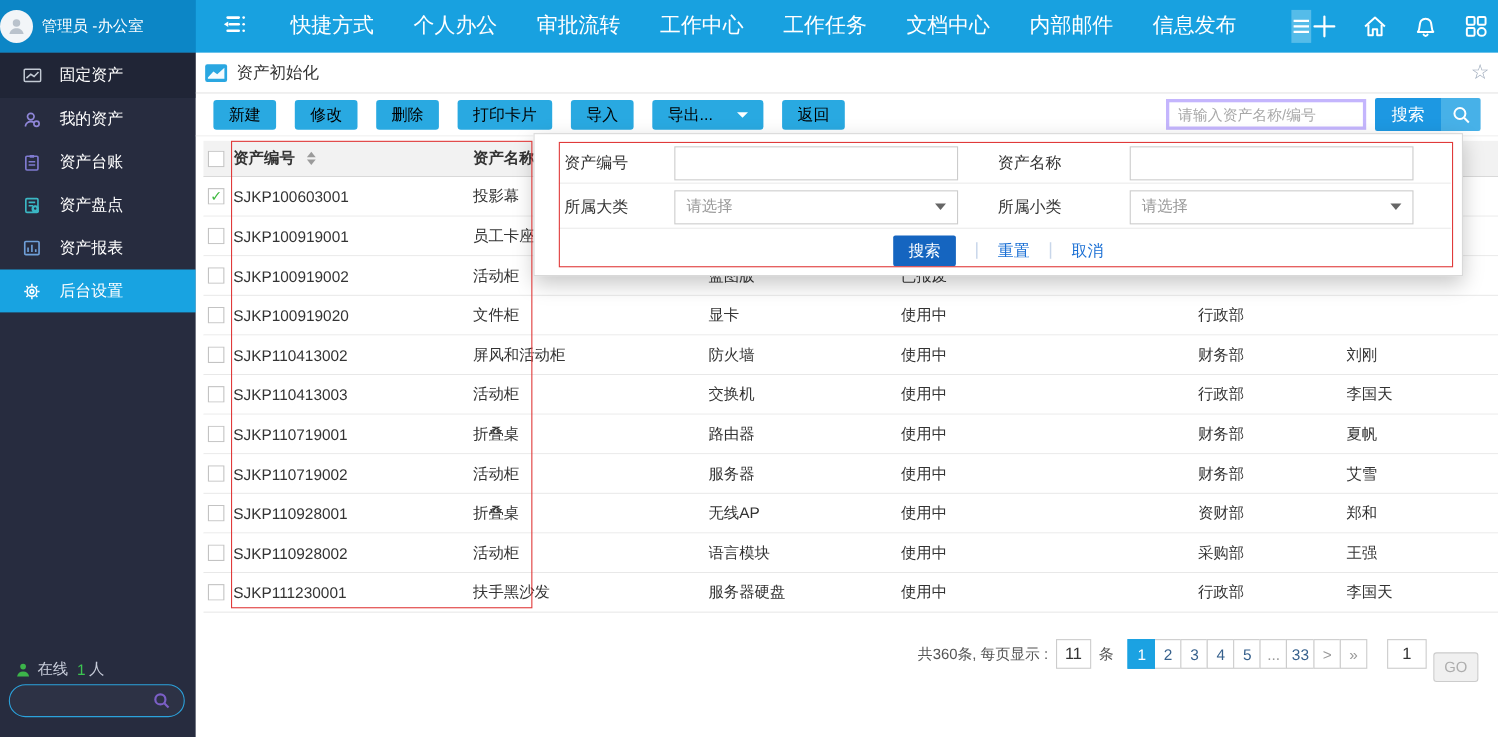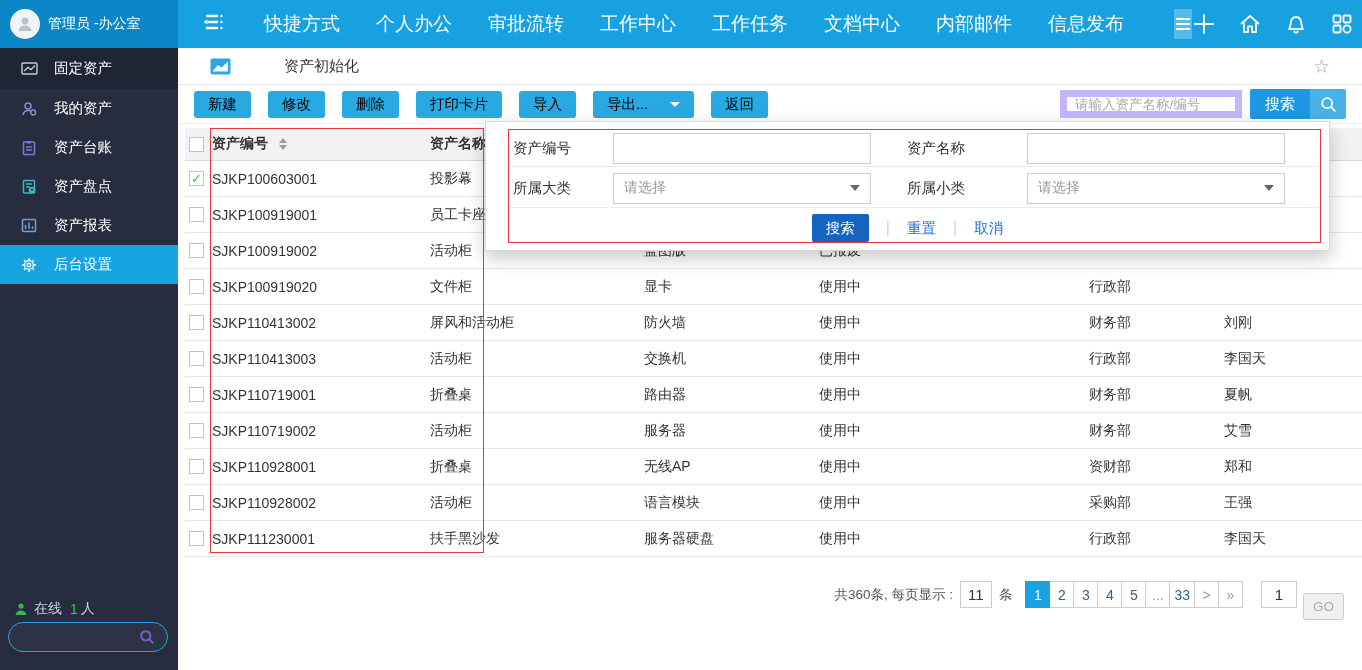--- a/index.html
+++ b/index.html
@@ -1,21 +1,21 @@
 <!DOCTYPE html>
 <html><head>
 <meta charset="utf-8">
 <style>
   * { margin:0; padding:0; box-sizing:border-box; }
   html,body { width:1362px; height:670px; overflow:hidden;
     font-family:"Liberation Sans","DejaVu Sans",sans-serif; background:#fff; }
 
   
   .topbar { position:absolute; left:0; top:0; width:1362px; height:48px; background:#18a1e0; display:flex; align-items:center; }
-  .user-block { width:178px; height:48px; background:#0c86c6; display:flex; align-items:center; padding-left:10px; flex-shrink:0; }
+  .user-block { width:178px; height:48px; background:#0c86c6; display:flex; align-items:center; flex-shrink:0; }
   .avatar { width:30px; height:30px; border-radius:50%; background:#f2f5f8; display:flex; align-items:center; justify-content:center; flex-shrink:0; }
   .user-name { color:#fff; font-size:14px; margin-left:8px; white-space:nowrap; }
   .nav-toggle { margin-left:22px; margin-right:20px; cursor:pointer; }
   .menu { display:flex; align-items:center; }
   .menu-item { color:#fff; font-size:19px; padding:0 18px; line-height:48px; cursor:pointer; white-space:nowrap; }
   .hamburger-btn { width:30px; height:30px; background:#55bce9; margin-left:32px; display:flex; align-items:center; justify-content:center; cursor:pointer; }
   .top-icons { margin-left:auto; display:flex; align-items:center; gap:22px; padding-right:22px; }
   .top-icon { cursor:pointer; display:flex; }
 
   
@@ -24,29 +24,29 @@
   .side-item .s-icon { width:18px; display:flex; justify-content:center; margin-right:16px; }
   .side-item.module { height:41px; background:#202536; }
   .side-item.active { background:#18a3e1; }
   .online-row { position:absolute; left:14px; bottom:52px; display:flex; align-items:center; color:#c9cedb; font-size:14px; }
   .online-row .cnt { color:#3cc551; margin:0 3px 0 8px; }
   .online-row .g-person { margin-right:6px; display:flex; }
   .side-search { position:absolute; left:8px; bottom:18px; width:160px; height:30px; border:1px solid #2ba2dc; border-radius:15px; display:flex; align-items:center; justify-content:flex-end; padding-right:12px; background:rgba(255,255,255,0.03); cursor:text; }
 
   
   .main { position:absolute; left:178px; top:48px; width:1184px; height:622px; background:#fff; }
-  .title-bar { height:37px; border-bottom:1px solid #e4e4e4; display:flex; align-items:center; padding:0 32px;gap:45px; }
+  .title-bar { height:37px; border-bottom:1px solid #e4e4e4; display:flex; align-items:center; padding:0 8px; }
   .page-title { font-size:15px; color:#333; margin-left:8px; }
   .fav-star { margin-left:auto; color:#9aa7b8; font-size:19px; cursor:pointer; }
   .toolbar { height:39px; display:flex; align-items:center; padding-left:16px; border-bottom:1px solid #f0f0f0; }
   .tb-btn { background:#29a9e1; color:#000000; font-size:14.5px; border:none; height:27px; padding:0 14px; margin-right:17px; border-radius:3px; cursor:pointer; }
   .tb-btn.export { display:flex; align-items:center; }
   .tb-btn.export .caret { width:0; height:0; border-left:5px solid transparent; border-right:5px solid transparent; border-top:5px solid #fff; margin-left:22px; }
   .search-area { margin-left:auto; display:flex; align-items:center; padding-right:16px; }
-  .q-input { width:182px; height:28px; border:7px solid #c4b5fd; font-size:13.5px; padding:0 8px; color:#333; outline:none; }
+  .q-input { width:182px; height:28px; border:3px solid #c4b5fd; font-size:13.5px; padding:0 8px; color:#333; outline:none; }
   .q-input::placeholder { color:#a8a8a8; }
   .q-btn { height:30px; margin-left:8px; background:#1d98e2; color:#fff; border:none; font-size:15px; padding:0 15px; cursor:pointer; border-radius:2px 0 0 2px; }
   .q-mag { height:30px; width:36px; background:#47b1e8; border:none; display:flex; align-items:center; justify-content:center; cursor:pointer; border-radius:0 2px 2px 0; }
 
   
   .table { margin:4px 0 0 7px; }
   .trow, .thead { display:grid; grid-template-columns:27px 218px 214px 175px 270px 135px 1fr; align-items:center; }
   .thead { height:33px; background:#f2f2f2; border-bottom:1px solid #d9d9d9; font-weight:bold; color:#333; font-size:14px; }
   .trow { height:36px; border-bottom:1px solid #e8e8e8; font-size:14px; color:#333; background:#fff; }
   .cell { overflow:hidden; white-space:nowrap; }

